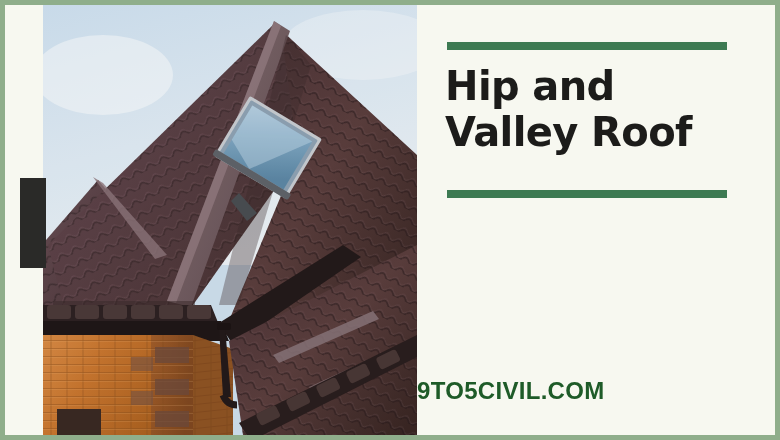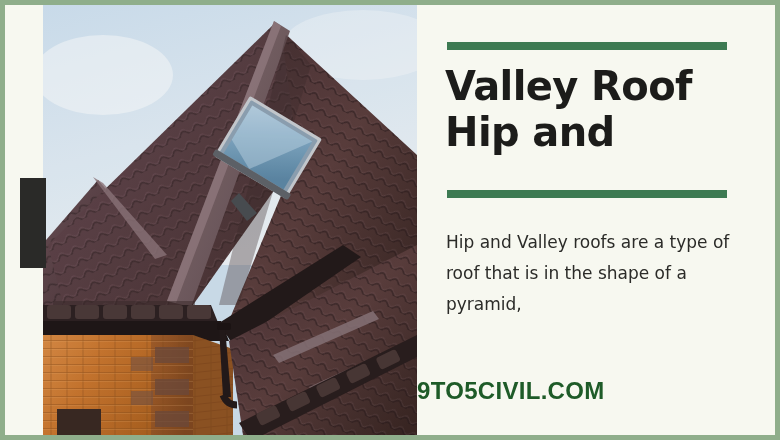--- a/index.html
+++ b/index.html
@@ -272,24 +272,23 @@
     </svg>
   </div>
 
   <div id="accent-block"></div>
 
   <div id="content">
 
     <div class="rule" id="rule-top"></div>
 
     <h1 id="title">
+      <span class="tl">Hip and</span>
       <span class="tl">Valley Roof</span>
-      <span class="tl">Hip and</span>
     </h1>
 
     <div class="rule" id="rule-mid"></div>
 
-    <p id="body-text">Hip and Valley roofs are a type of roof that is in the shape of a pyramid,</p>
 
     <div id="brand">9TO5CIVIL.COM</div>
 
   </div>
 </div>
 
 </body></html>

